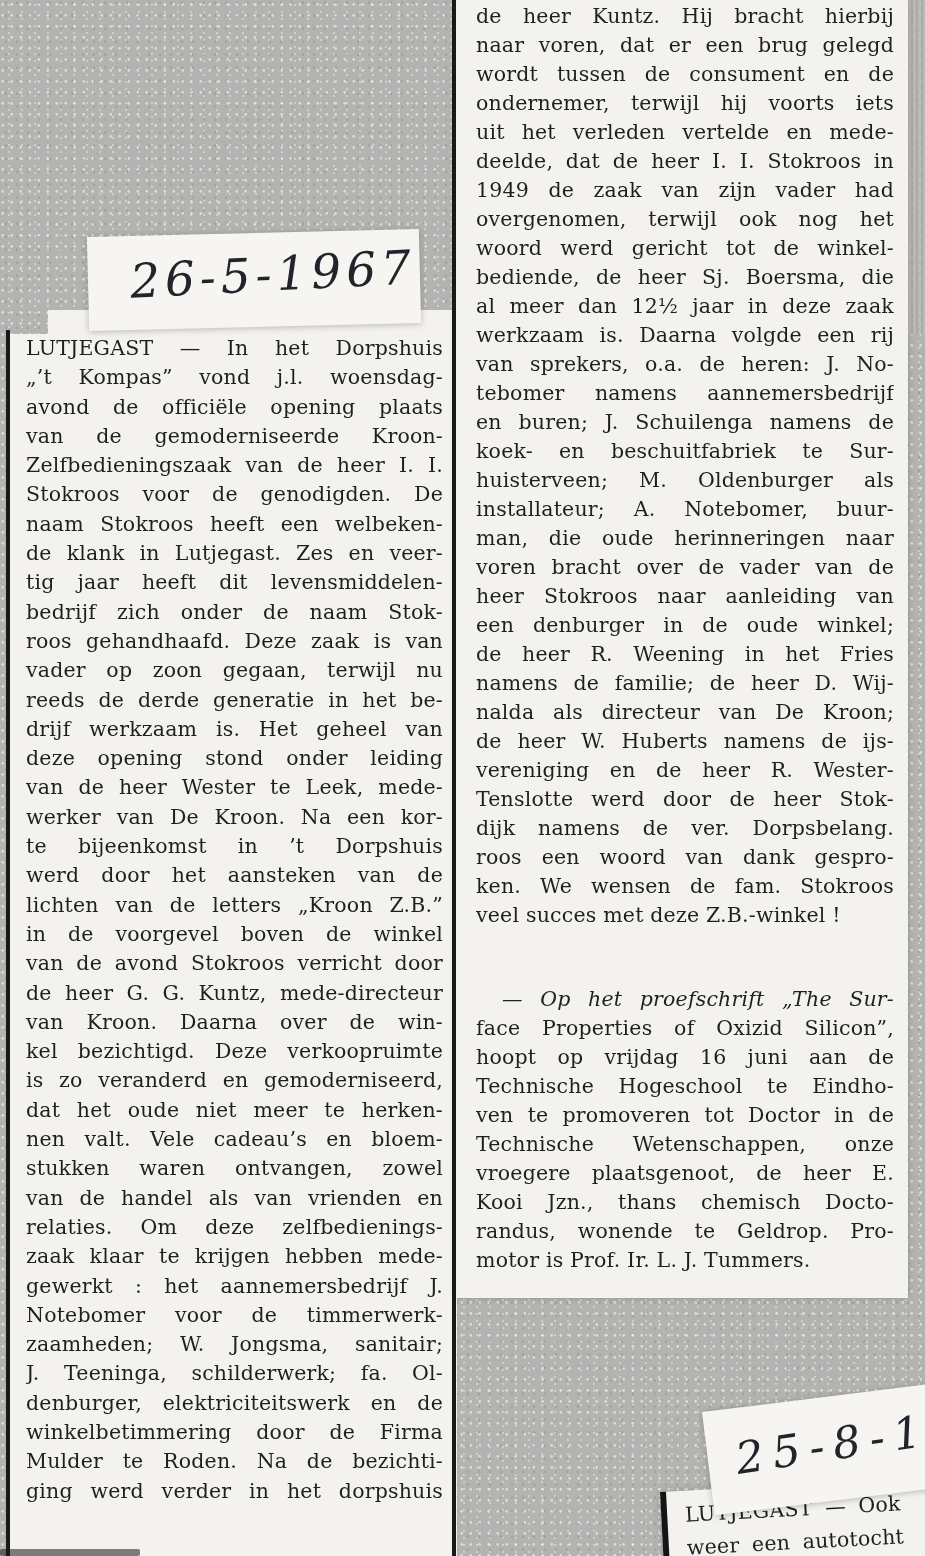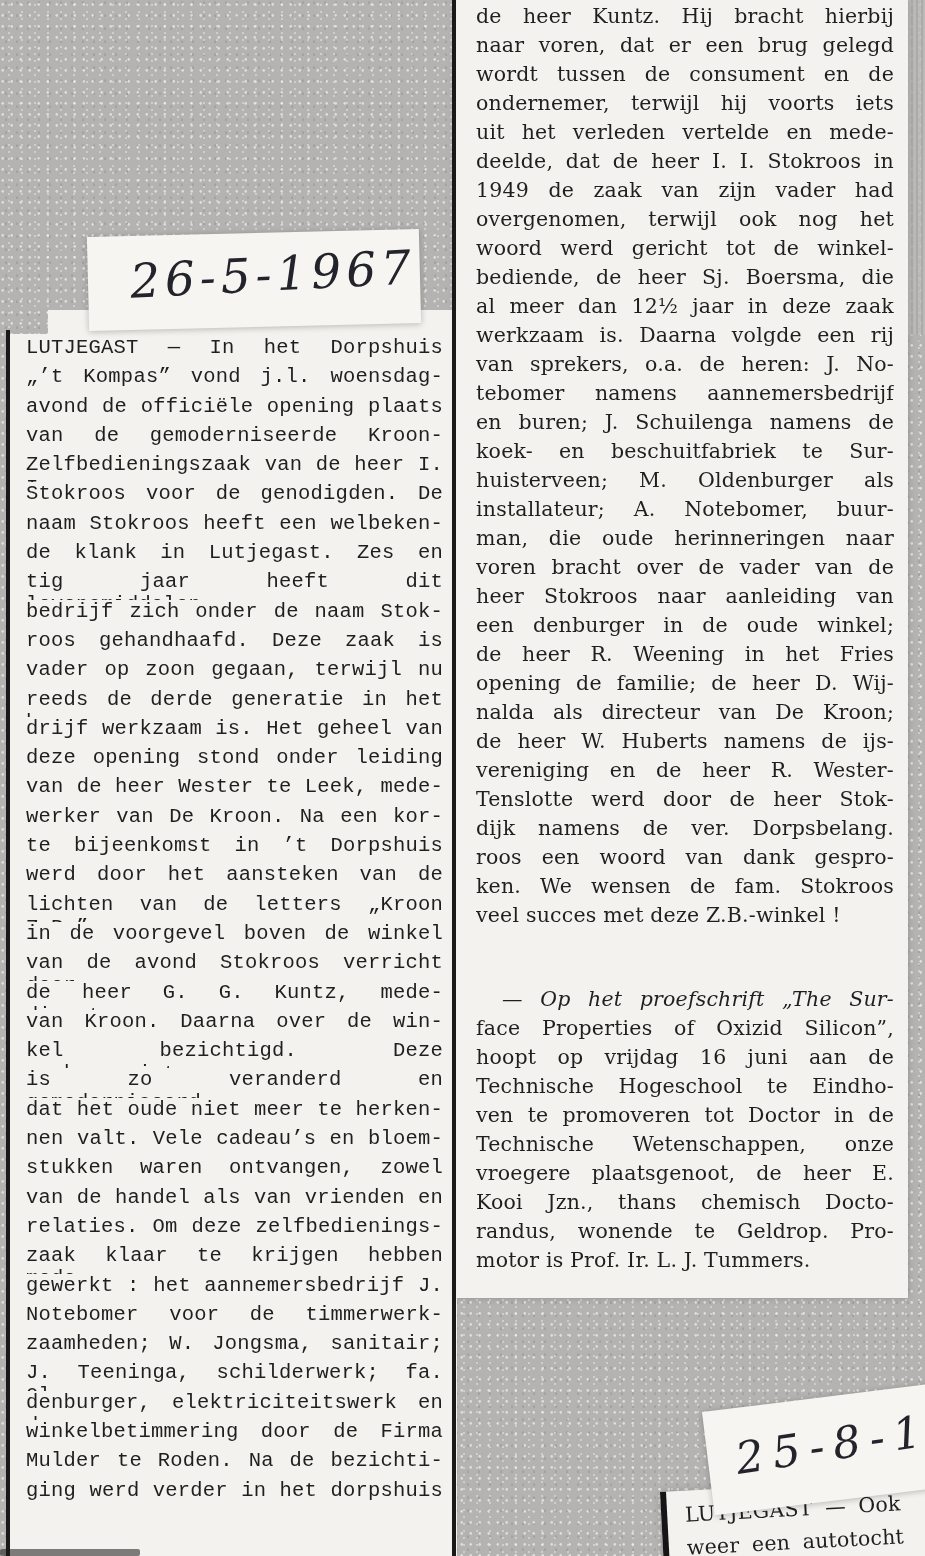--- a/index.html
+++ b/index.html
@@ -37,21 +37,21 @@
     clip-path: polygon(38px 0, 100% 0, 100% 100%, 0 100%, 0 24px, 38px 24px);
     padding: 26px 14px 0 16px;
     box-sizing: border-box;
   }
   .right-paper {
     left: 456px; top: 0; width: 452px; height: 1298px;
     padding: 4px 14px 0 20px;
     box-sizing: border-box;
   }
   .article { font-size: 20.5px; }
-  .left-paper .article .line { height: 29.3px; font-family: Liberation Mono, monospace; }
+  .left-paper .article .line { height: 29.3px; }
   .right-paper .article .line { height: 29px; }
   .line {
     text-align: justify;
     text-align-last: justify;
     overflow: hidden;
     white-space: normal;
     letter-spacing: 0.2px;
   }
   .line.loose { text-align-last: left; }
   .para2 { margin-top: 55px; }
@@ -174,21 +174,21 @@
       <div class="line">tebomer namens aannemersbedrijf</div>
       <div class="line">en buren; J. Schuilenga namens de</div>
       <div class="line">koek- en beschuitfabriek te Sur-</div>
       <div class="line">huisterveen; M. Oldenburger als</div>
       <div class="line">installateur; A. Notebomer, buur-</div>
       <div class="line">man, die oude herinneringen naar</div>
       <div class="line">voren bracht over de vader van de</div>
       <div class="line">heer Stokroos naar aanleiding van</div>
       <div class="line">een denburger in de oude winkel;</div>
       <div class="line">de heer R. Weening in het Fries</div>
-      <div class="line">opening de familie; de heer D. Wij-</div>
+      <div class="line">namens de familie; de heer D. Wij-</div>
       <div class="line">nalda als directeur van De Kroon;</div>
       <div class="line">de heer W. Huberts namens de ijs-</div>
       <div class="line">vereniging en de heer R. Wester-</div>
       <div class="line">Tenslotte werd door de heer Stok-</div>
       <div class="line">dijk namens de ver. Dorpsbelang.</div>
       <div class="line">roos een woord van dank gespro-</div>
       <div class="line">ken. We wensen de fam. Stokroos</div>
       <div class="line loose">veel succes met deze Z.B.-winkel !</div>
     </div>
   <div class="article para2">

